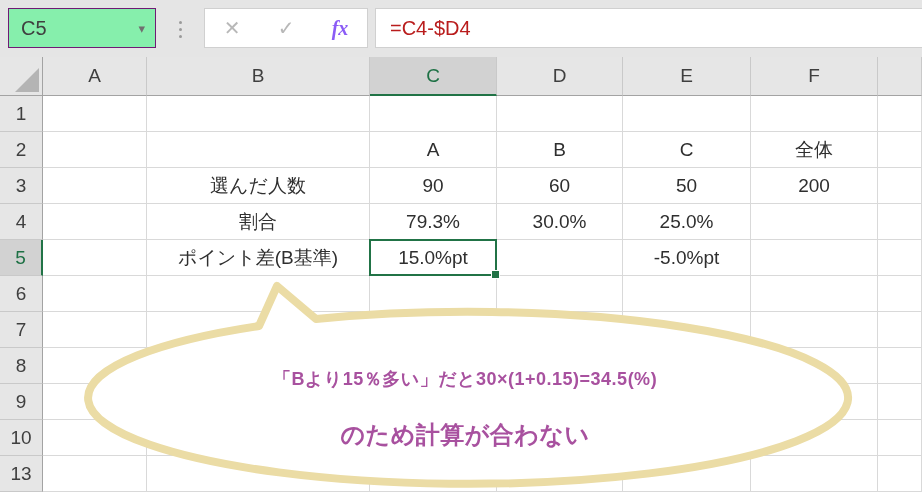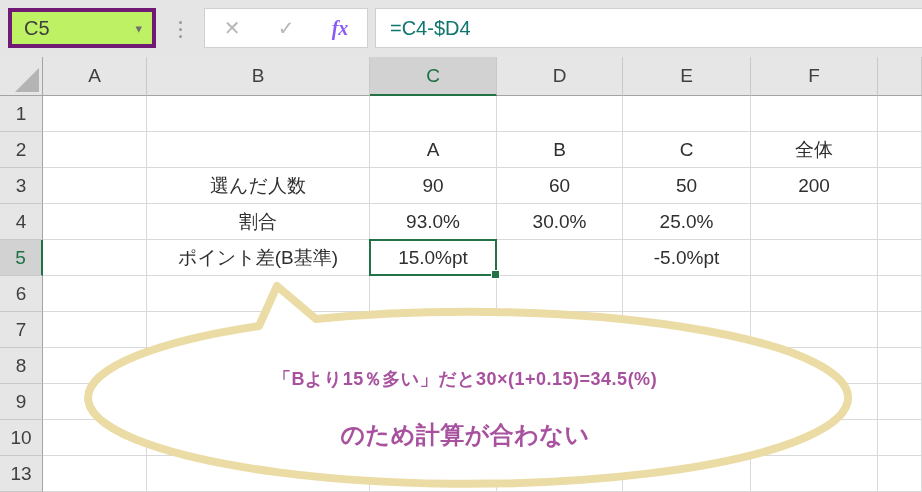--- a/index.html
+++ b/index.html
@@ -8,21 +8,21 @@
     font-family:"Liberation Sans","DejaVu Sans",sans-serif;
     background:#fff;
   }
   
   .topbar{
     position:absolute;left:0;top:0;width:922px;height:57px;
     background:#e5e5e5;box-sizing:border-box;
   }
   .namebox{
     position:absolute;left:8px;top:8px;width:148px;height:40px;
-    background:#bef264;border:4px solid #701a75;box-sizing:border-box;
+    background:#86efac;border:1px solid #701a75;box-sizing:border-box;
     display:flex;align-items:center;
   }
   .namebox .nbval{flex:1;padding-left:12px;font-size:20px;color:#3f3f3f;}
   .namebox .dd{padding-right:10px;font-size:13px;color:#707070;}
   .grip{
     position:absolute;left:174px;top:14px;width:12px;height:30px;
     display:flex;flex-direction:column;align-items:center;justify-content:center;gap:4px;
   }
   .grip i{width:3px;height:3px;border-radius:50%;background:#9a9a9a;}
   .fbtns{
@@ -30,21 +30,21 @@
     background:#fff;border:1px solid #d0d0d0;box-sizing:border-box;
     display:flex;align-items:center;justify-content:space-around;
   }
   .fbtns .x,.fbtns .ok{font-size:20px;color:#b8b8b8;font-weight:bold;}
   .fbtns .fx{font-family:"Liberation Serif","DejaVu Serif",serif;font-style:italic;font-weight:bold;font-size:20px;color:#8b5cf6;}
   .fbar{
     position:absolute;left:375px;top:8px;width:547px;height:40px;
     background:#fff;border:1px solid #d0d0d0;border-right:none;box-sizing:border-box;
     display:flex;align-items:center;
   }
-  .fbar span{padding-left:14px;font-size:20px;color:#0f766e;}
+  .fbar span{padding-left:14px;font-size:20px;color:#b91c1c;}
   
   .sheet{
     position:absolute;left:0;top:57px;width:922px;height:435px;
     display:grid;
     grid-template-columns:43px 104px 223px 127px 126px 128px 127px 44px;
     grid-template-rows:39px repeat(11,36px);
     background:#fff;
   }
   .corner{
     background:#e6e6e6;border-right:1px solid #a3a3a3;border-bottom:1px solid #a3a3a3;
@@ -152,21 +152,21 @@
   <div class="c">選んだ人数</div>
   <div class="c">90</div>
   <div class="c">60</div>
   <div class="c">50</div>
   <div class="c">200</div>
   <div class="c"></div>
 
   <div class="rh">4</div>
   <div class="c"></div>
   <div class="c">割合</div>
-  <div class="c">93.0%</div>
+  <div class="c">79.3%</div>
   <div class="c">30.0%</div>
   <div class="c">25.0%</div>
   <div class="c"></div>
   <div class="c"></div>
 
   <div class="rh rh-sel">5</div>
   <div class="c"></div>
   <div class="c">ポイント差(B基準)</div>
   <div class="c c-sel">15.0%pt</div>
   <div class="c"></div>

